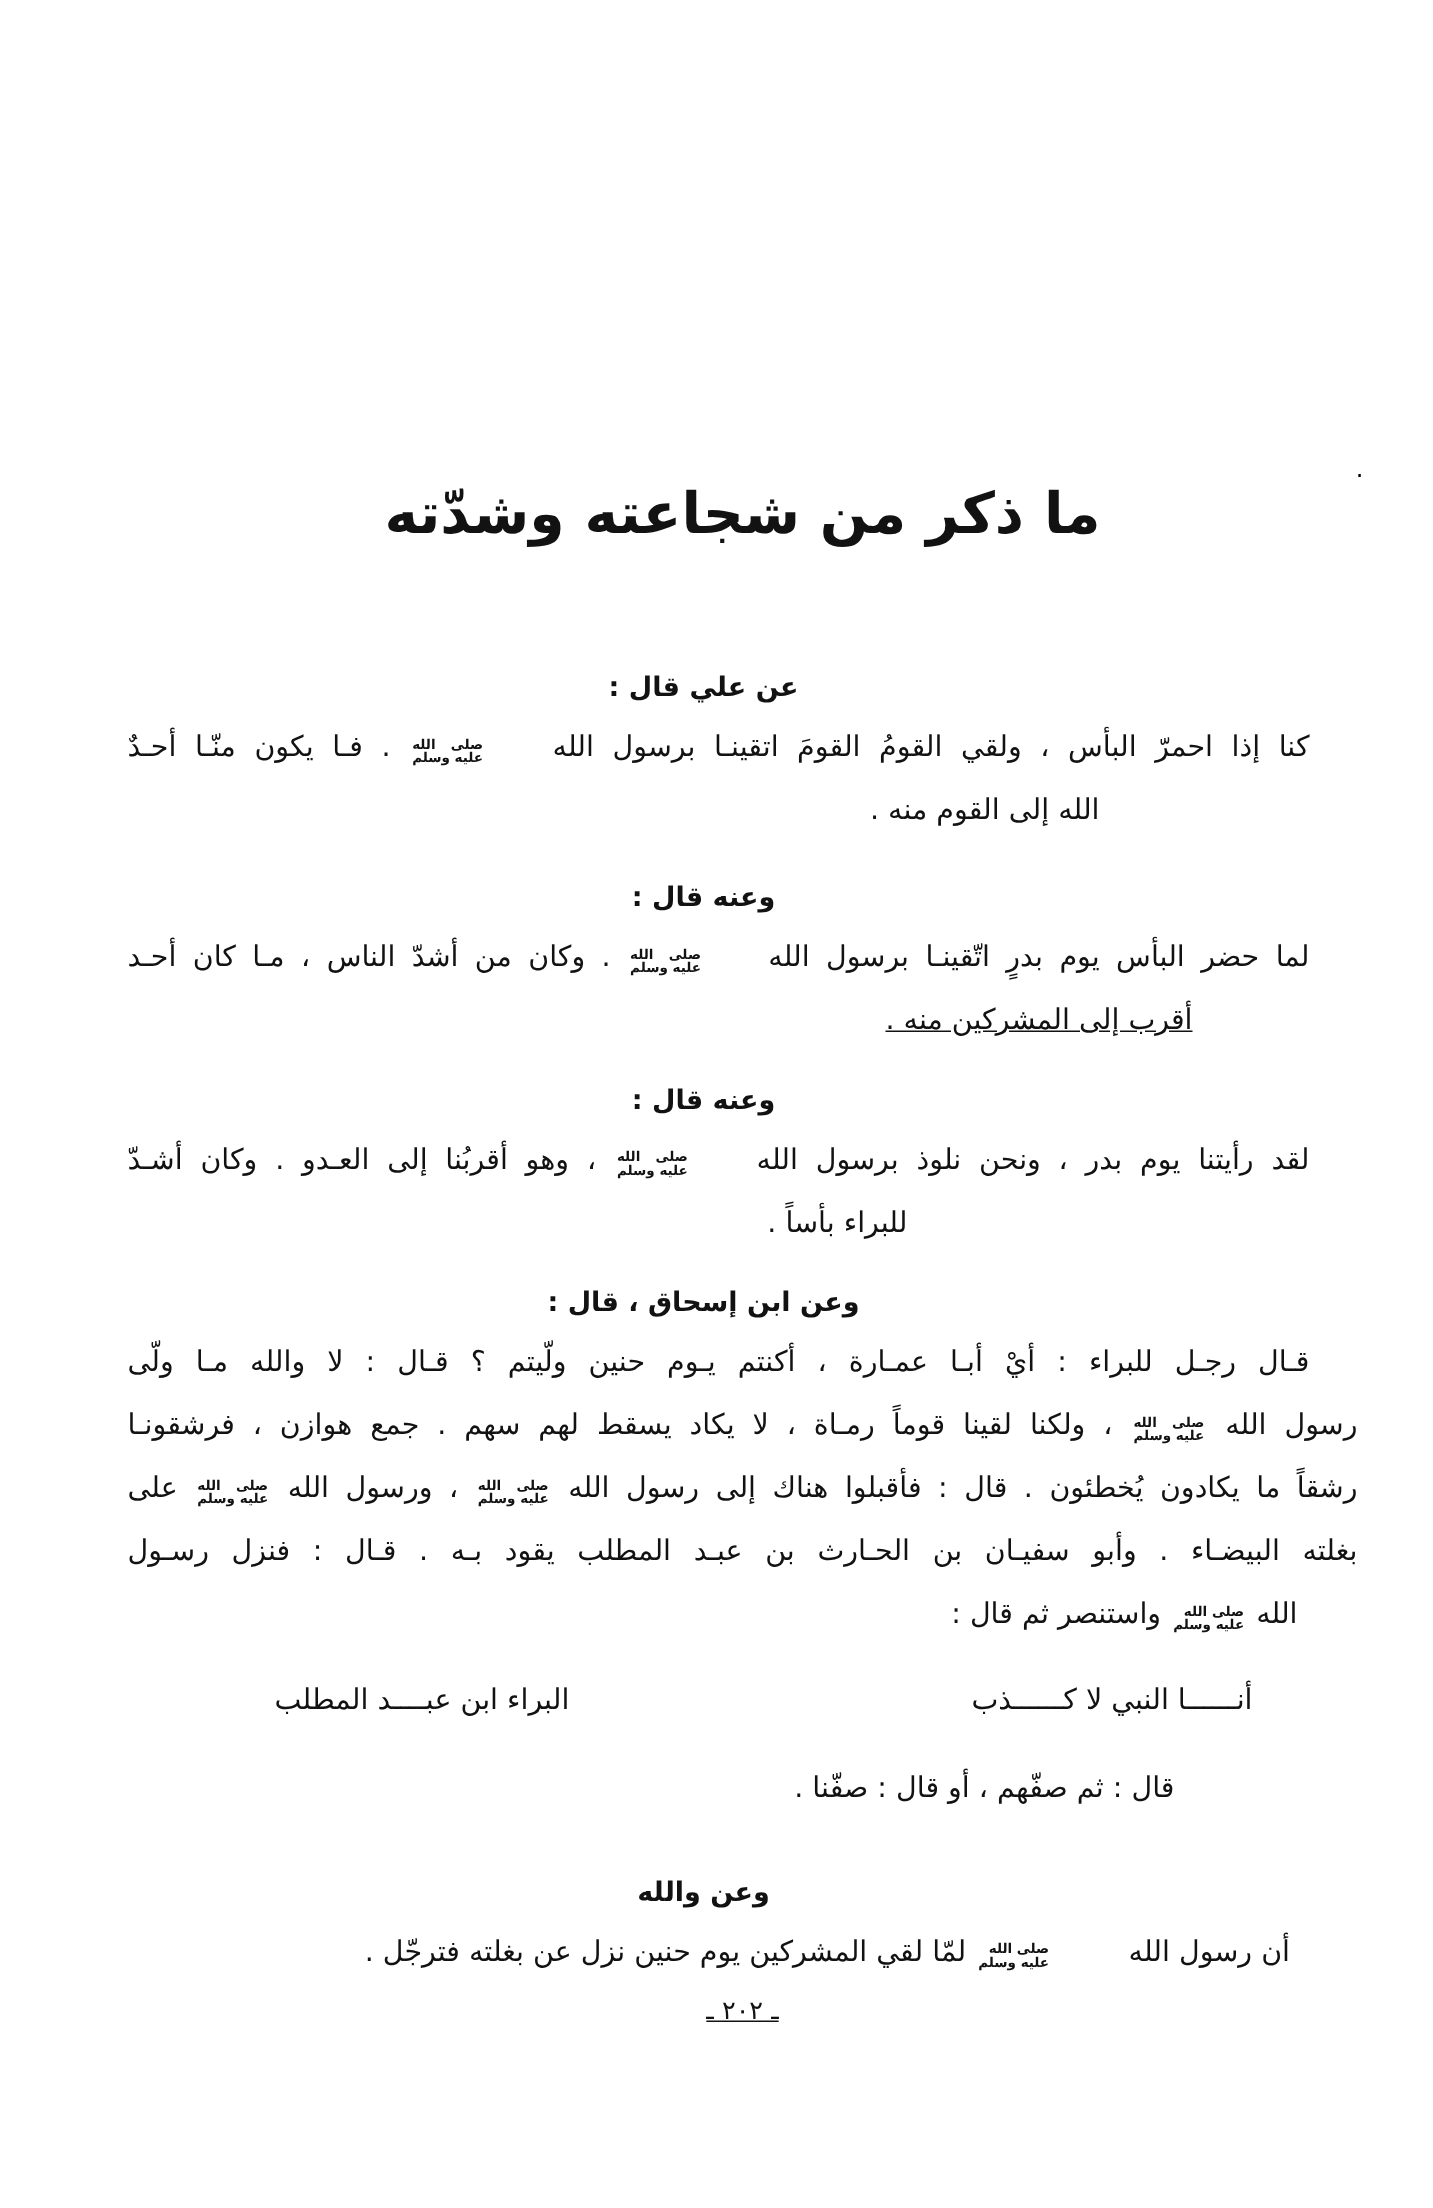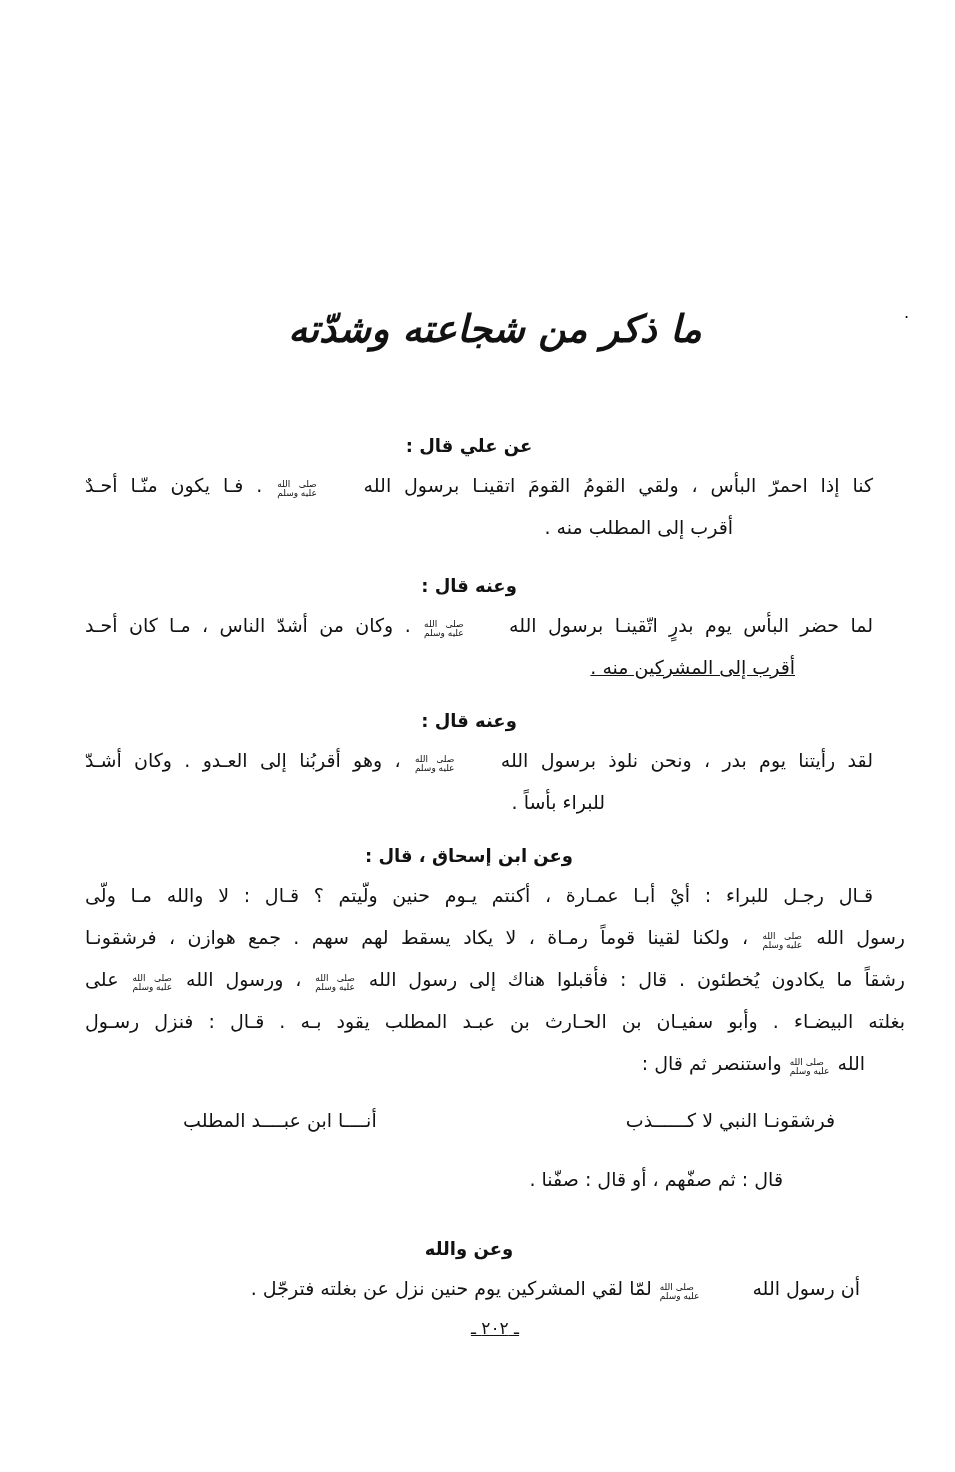--- a/index.html
+++ b/index.html
@@ -23,23 +23,22 @@
     top:303px;
     right:46px;
     font-size:16px;
     color:#000;
   }
   .title{
     font-size:38px;
     font-weight:bold;
     text-align:center;
     line-height:60px;
-    margin:3px;
+    margin:16px;
     letter-spacing:1px;
-    font-style:italic;
   }
   .heading{
     font-weight:bold;
     font-size:18px;
     line-height:36px;
     margin-right:52px;
     text-align:center;
   }
   .line{
     font-size:19px;
@@ -66,59 +65,59 @@
     justify-content:space-between;
     font-size:19px;
     line-height:44px;
     margin-right:70px;
     margin-left:98px;
   }
   .saw{
     display:inline-block;
     font-size:9px;
     line-height:1.05;
-    text-align:left;
+    text-align:right;
     vertical-align:-4px;
     margin:0 2px;
-    font-weight:normal;
+    font-weight:bold;
   }
   .saw span{display:block;}
   .pagenum{
     text-align:center;
     font-size:17px;
     line-height:30px;
     margin-top:4px;
     text-decoration:underline;
   }
 </style>
 </head>
 <body>
 
 <div class="stray">.</div>
 
 <div class="page">
   <h1 class="title">ما ذكر من شجاعته وشدّته</h1>
   <div id="content">
       <div class="heading" style="margin-top: 69px;">عن علي قال :</div>
       <div class="line first">كنا إذا احمرّ البأس ، ولقي القومُ القومَ اتقينـا برسول الله <span class="saw"><span>صلى الله</span><span>عليه وسلم</span></span> . فـا يكون منّـا أحـدٌ</div>
-      <div class="line end" style="margin-right: 172px;">أقرب إلى المطلب منه .</div>
+      <div class="line end" style="margin-right: 172px;">الله إلى القوم منه .</div>
       <div class="heading" style="margin-top: 20px;">وعنه قال :</div>
       <div class="line first">لما حضر البأس يوم بدرٍ اتّقينـا برسول الله <span class="saw"><span>صلى الله</span><span>عليه وسلم</span></span> . وكان من أشدّ الناس ، مـا كان أحـد</div>
       <div class="line end" style="margin-right: 110px; text-decoration: underline;">أقرب إلى المشركين منه .</div>
       <div class="heading" style="margin-top: 15px;">وعنه قال :</div>
       <div class="line first">لقد رأيتنا يوم بدر ، ونحن نلوذ برسول الله <span class="saw"><span>صلى الله</span><span>عليه وسلم</span></span> ، وهو أقربُنا إلى العـدو . وكان أشـدّ</div>
       <div class="line end" style="margin-right: 300px;">للبراء بأساً .</div>
       <div class="heading" style="margin-top: 15px;">وعن ابن إسحاق ، قال :</div>
       <div class="line first">قـال رجـل للبراء : أيْ أبـا عمـارة ، أكنتم يـوم حنين ولّيتم ؟ قـال : لا والله مـا ولّى</div>
       <div class="line full">رسول الله <span class="saw"><span>صلى الله</span><span>عليه وسلم</span></span> ، ولكنا لقينا قوماً رمـاة ، لا يكاد يسقط لهم سهم . جمع هوازن ، فرشقونـا</div>
       <div class="line full">رشقاً ما يكادون يُخطئون . قال : فأقبلوا هناك إلى رسول الله <span class="saw"><span>صلى الله</span><span>عليه وسلم</span></span> ، ورسول الله <span class="saw"><span>صلى الله</span><span>عليه وسلم</span></span> على</div>
       <div class="line full">بغلته البيضـاء . وأبو سفيـان بن الحـارث بن عبـد المطلب يقود بـه . قـال : فنزل رسـول</div>
       <div class="line end" style="margin-right: 40px;">الله <span class="saw"><span>صلى الله</span><span>عليه وسلم</span></span> واستنصر ثم قال :</div>
       <div class="verse" style="margin-top: 14px;">
-        <span>فرشقونـا النبي لا كــــــذب</span>
-        <span>أنــــا ابن عبــــد المطلب</span>
+        <span>أنــــــا النبي لا كــــــذب</span>
+        <span>البراء ابن عبــــد المطلب</span>
       </div>
       <div class="line end" style="margin-top: 16px; margin-right: 122px;">قال : ثم صفّهم ، أو قال : صفّنا .</div>
       <div class="heading" style="margin-top: 31px;">وعن والله</div>
       <div class="line single">أن رسول الله <span class="saw"><span>صلى الله</span><span>عليه وسلم</span></span> لمّا لقي المشركين يوم حنين نزل عن بغلته فترجّل .</div>
     </div>
   <div class="pagenum">ـ ٢٠٢ ـ</div>
 </div>
 
 </body></html>

